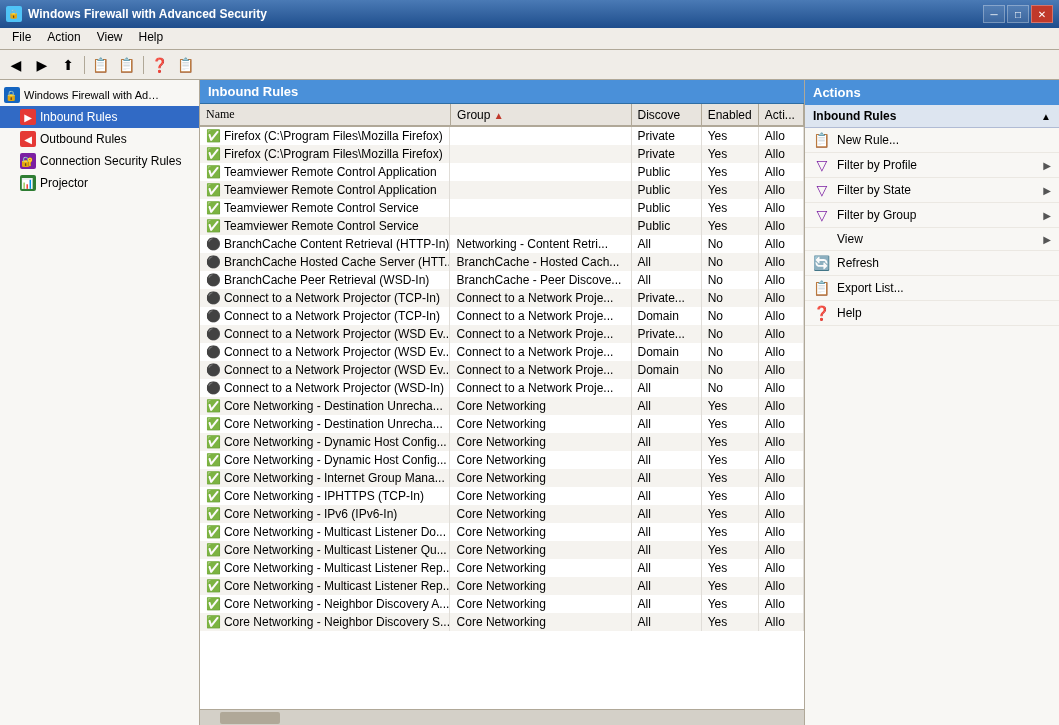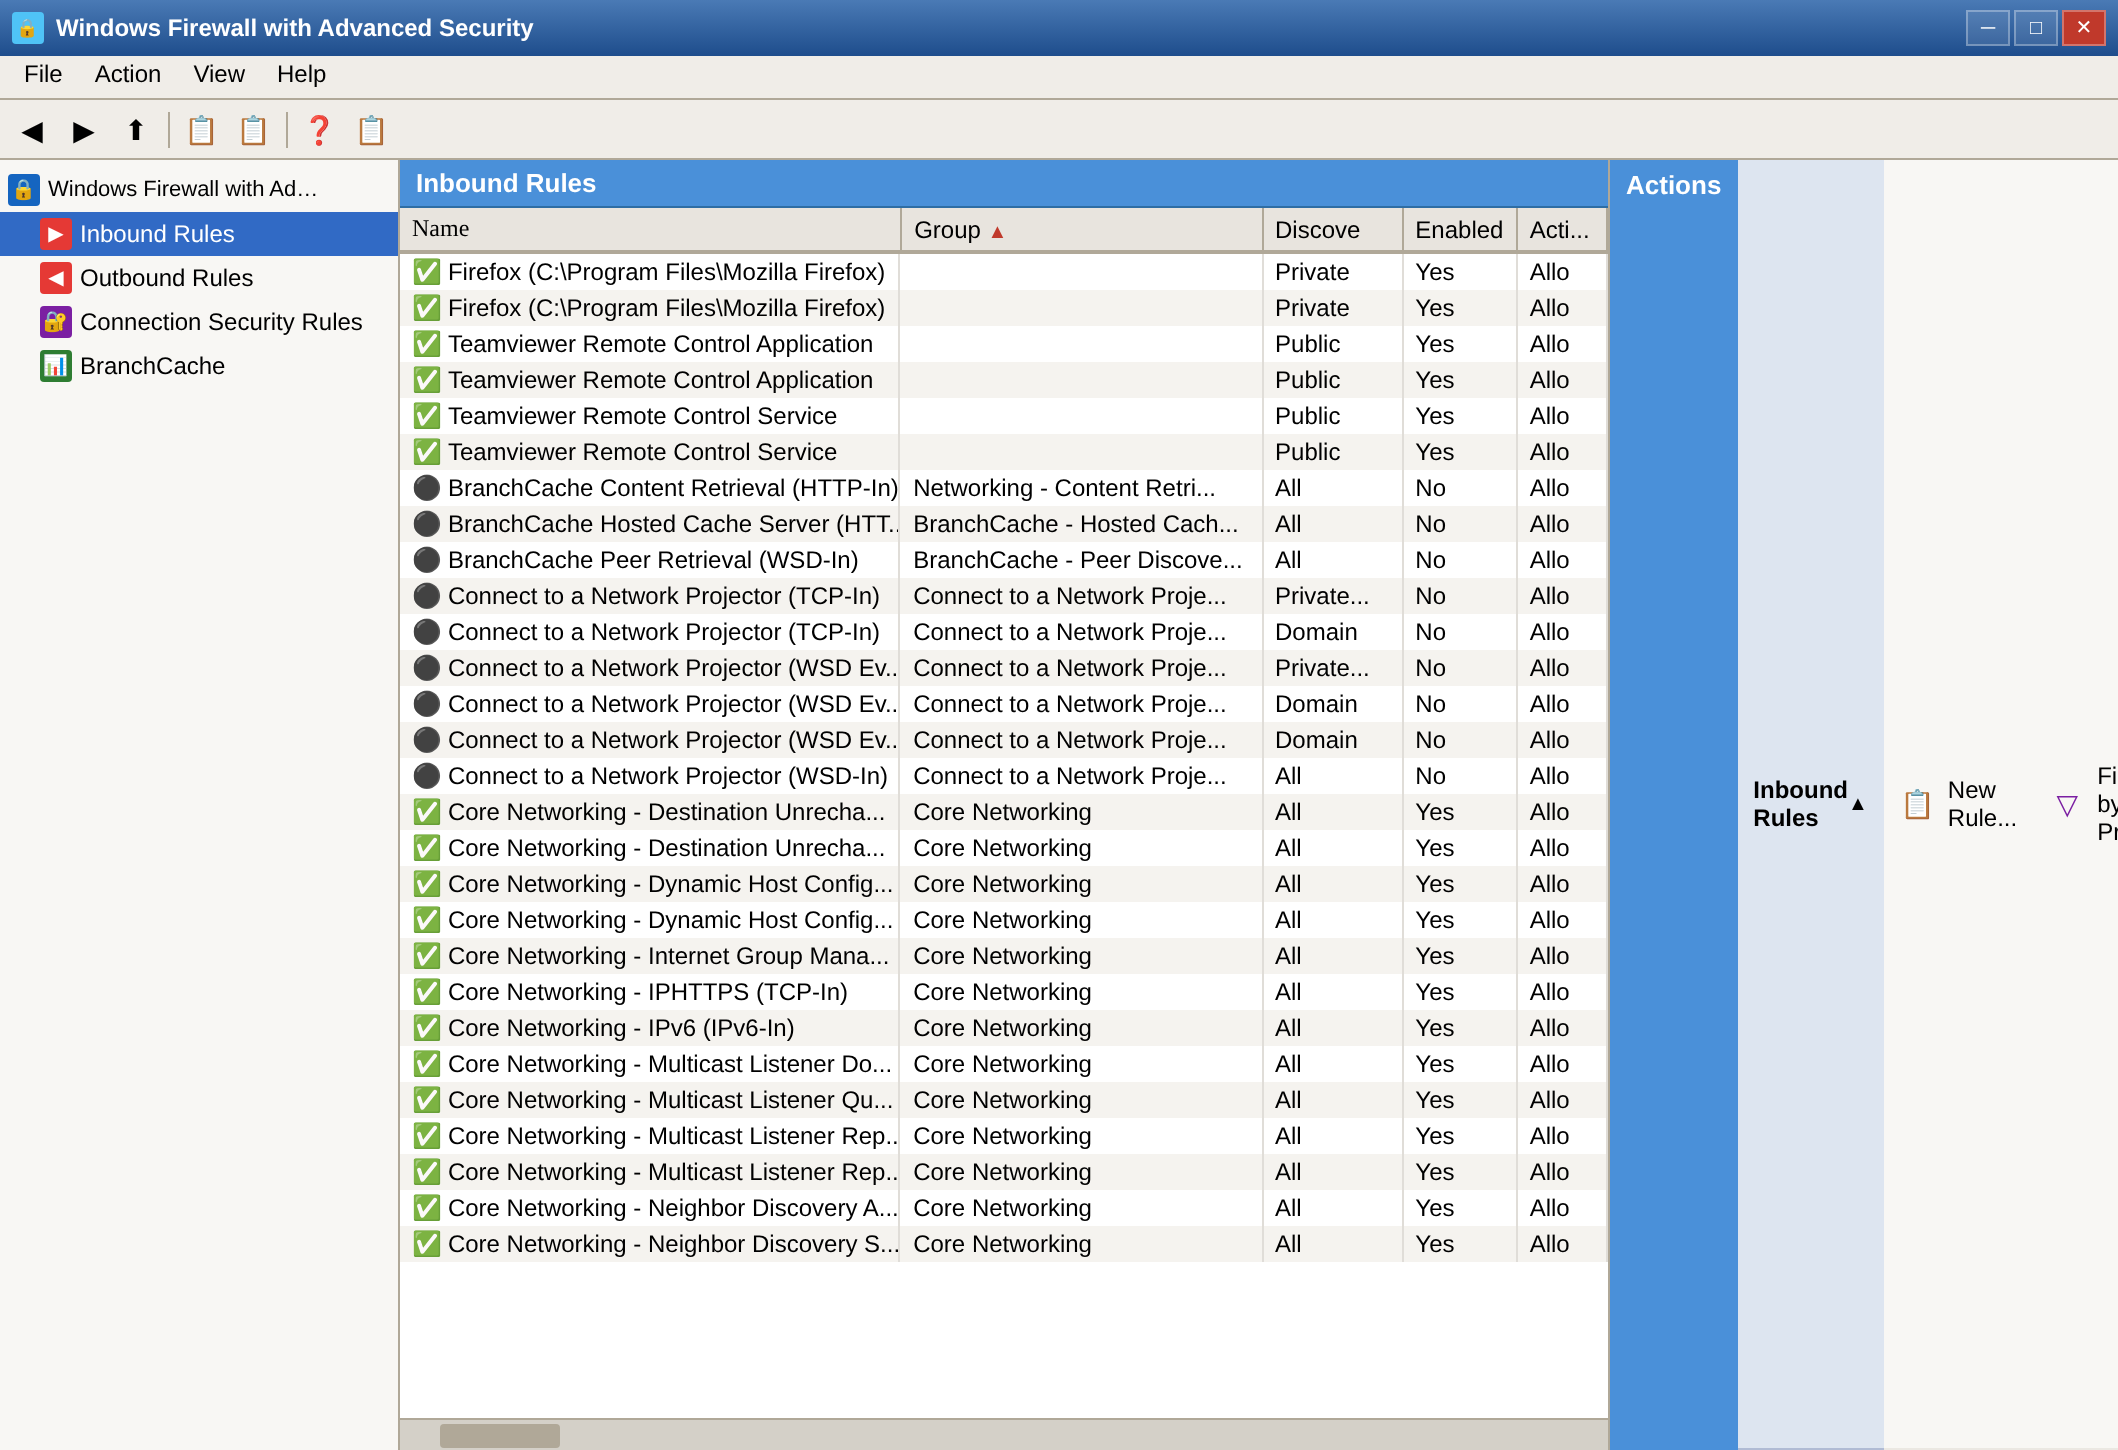--- a/index.html
+++ b/index.html
@@ -142,21 +142,21 @@
       display: flex;
       align-items: center;
     }
 
     
     .actions-panel {
       width: 255px;
       background: #f8f7f4;
       border-left: 1px solid #b0a898;
       display: flex;
-      flex-direction: row;
+      flex-direction: column;
       overflow-y: auto;
     }
     .actions-title {
       background: #4a90d9;
       color: white;
       padding: 5px 8px;
       font-size: 13px;
       font-weight: bold;
     }
     .actions-section-title {
@@ -233,21 +233,21 @@
     <div class="sidebar-item">
       <span class="nav-icon rules-out">◀</span>
       <span>Outbound Rules</span>
     </div>
     <div class="sidebar-item">
       <span class="nav-icon security">🔐</span>
       <span>Connection Security Rules</span>
     </div>
     <div class="sidebar-item">
       <span class="nav-icon monitor">📊</span>
-      <span>BranchCache</span>
+      <span>Projector</span>
     </div>
   </div>
 
   <div class="content-area">
     <div class="content-header">Inbound Rules</div>
     <div class="table-container">
       <table>
         <thead>
           <tr>
             <th style="min-width:200px;font-family:Liberation Serif, serif;">Name</th>

